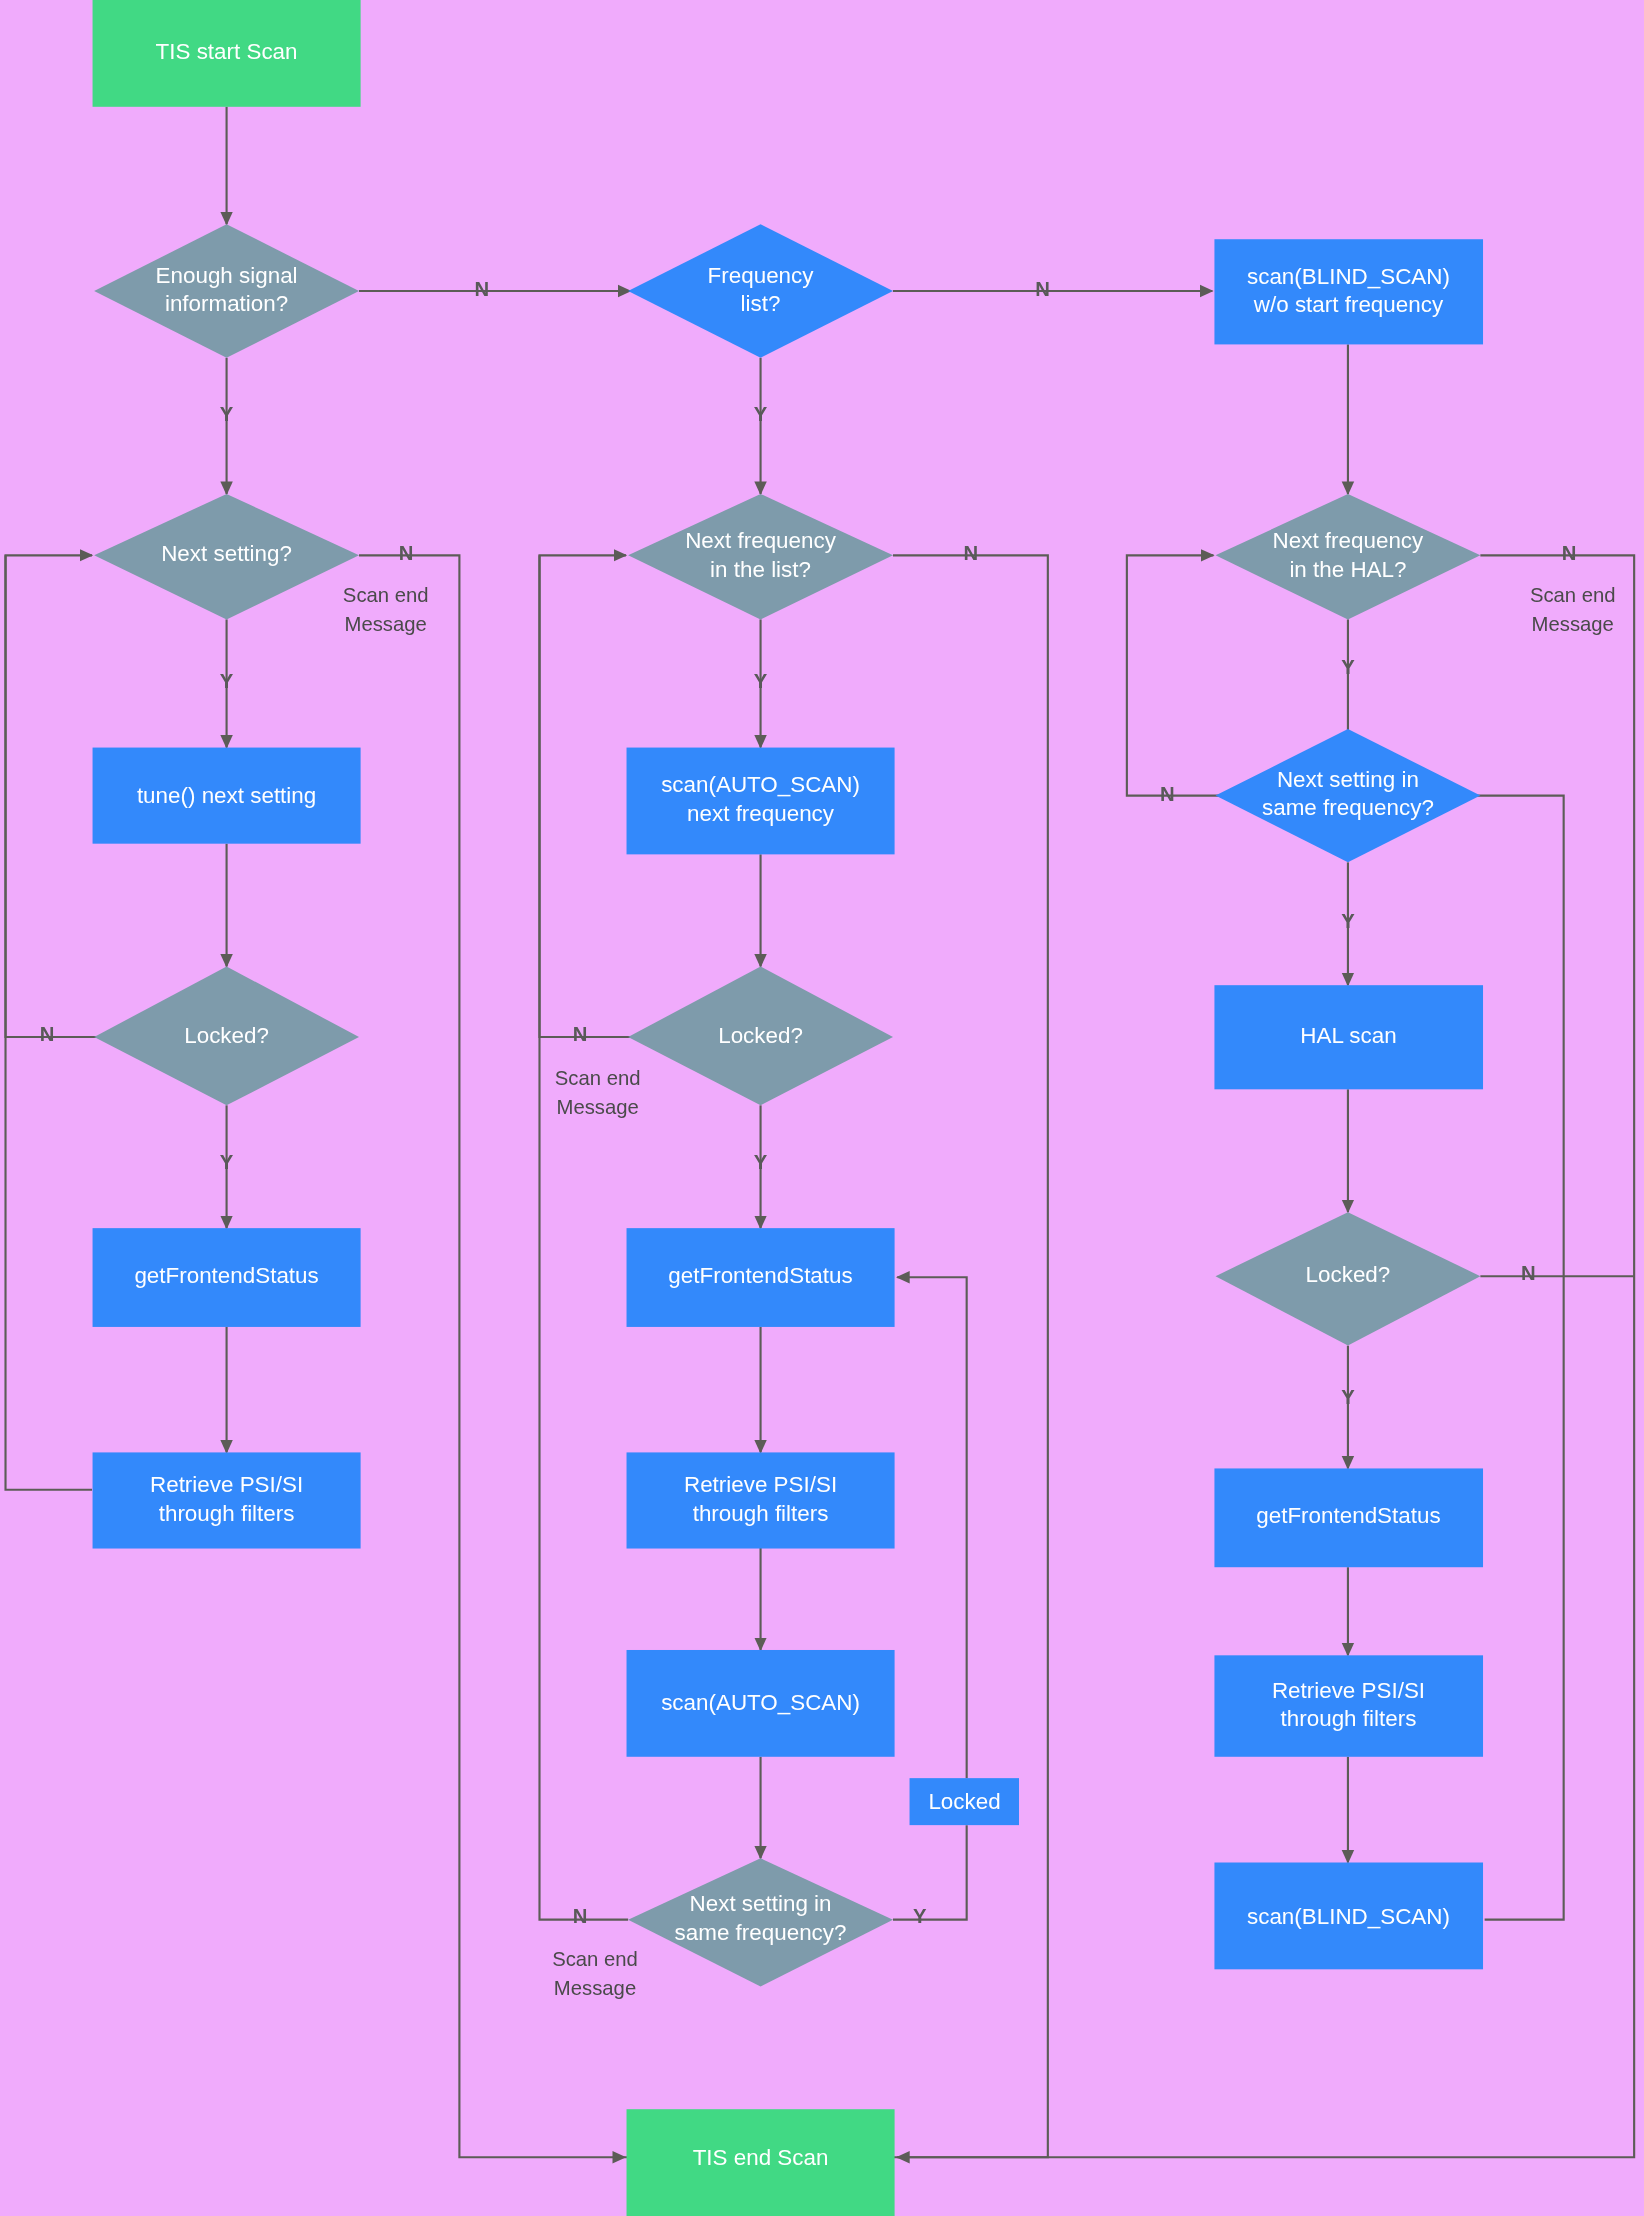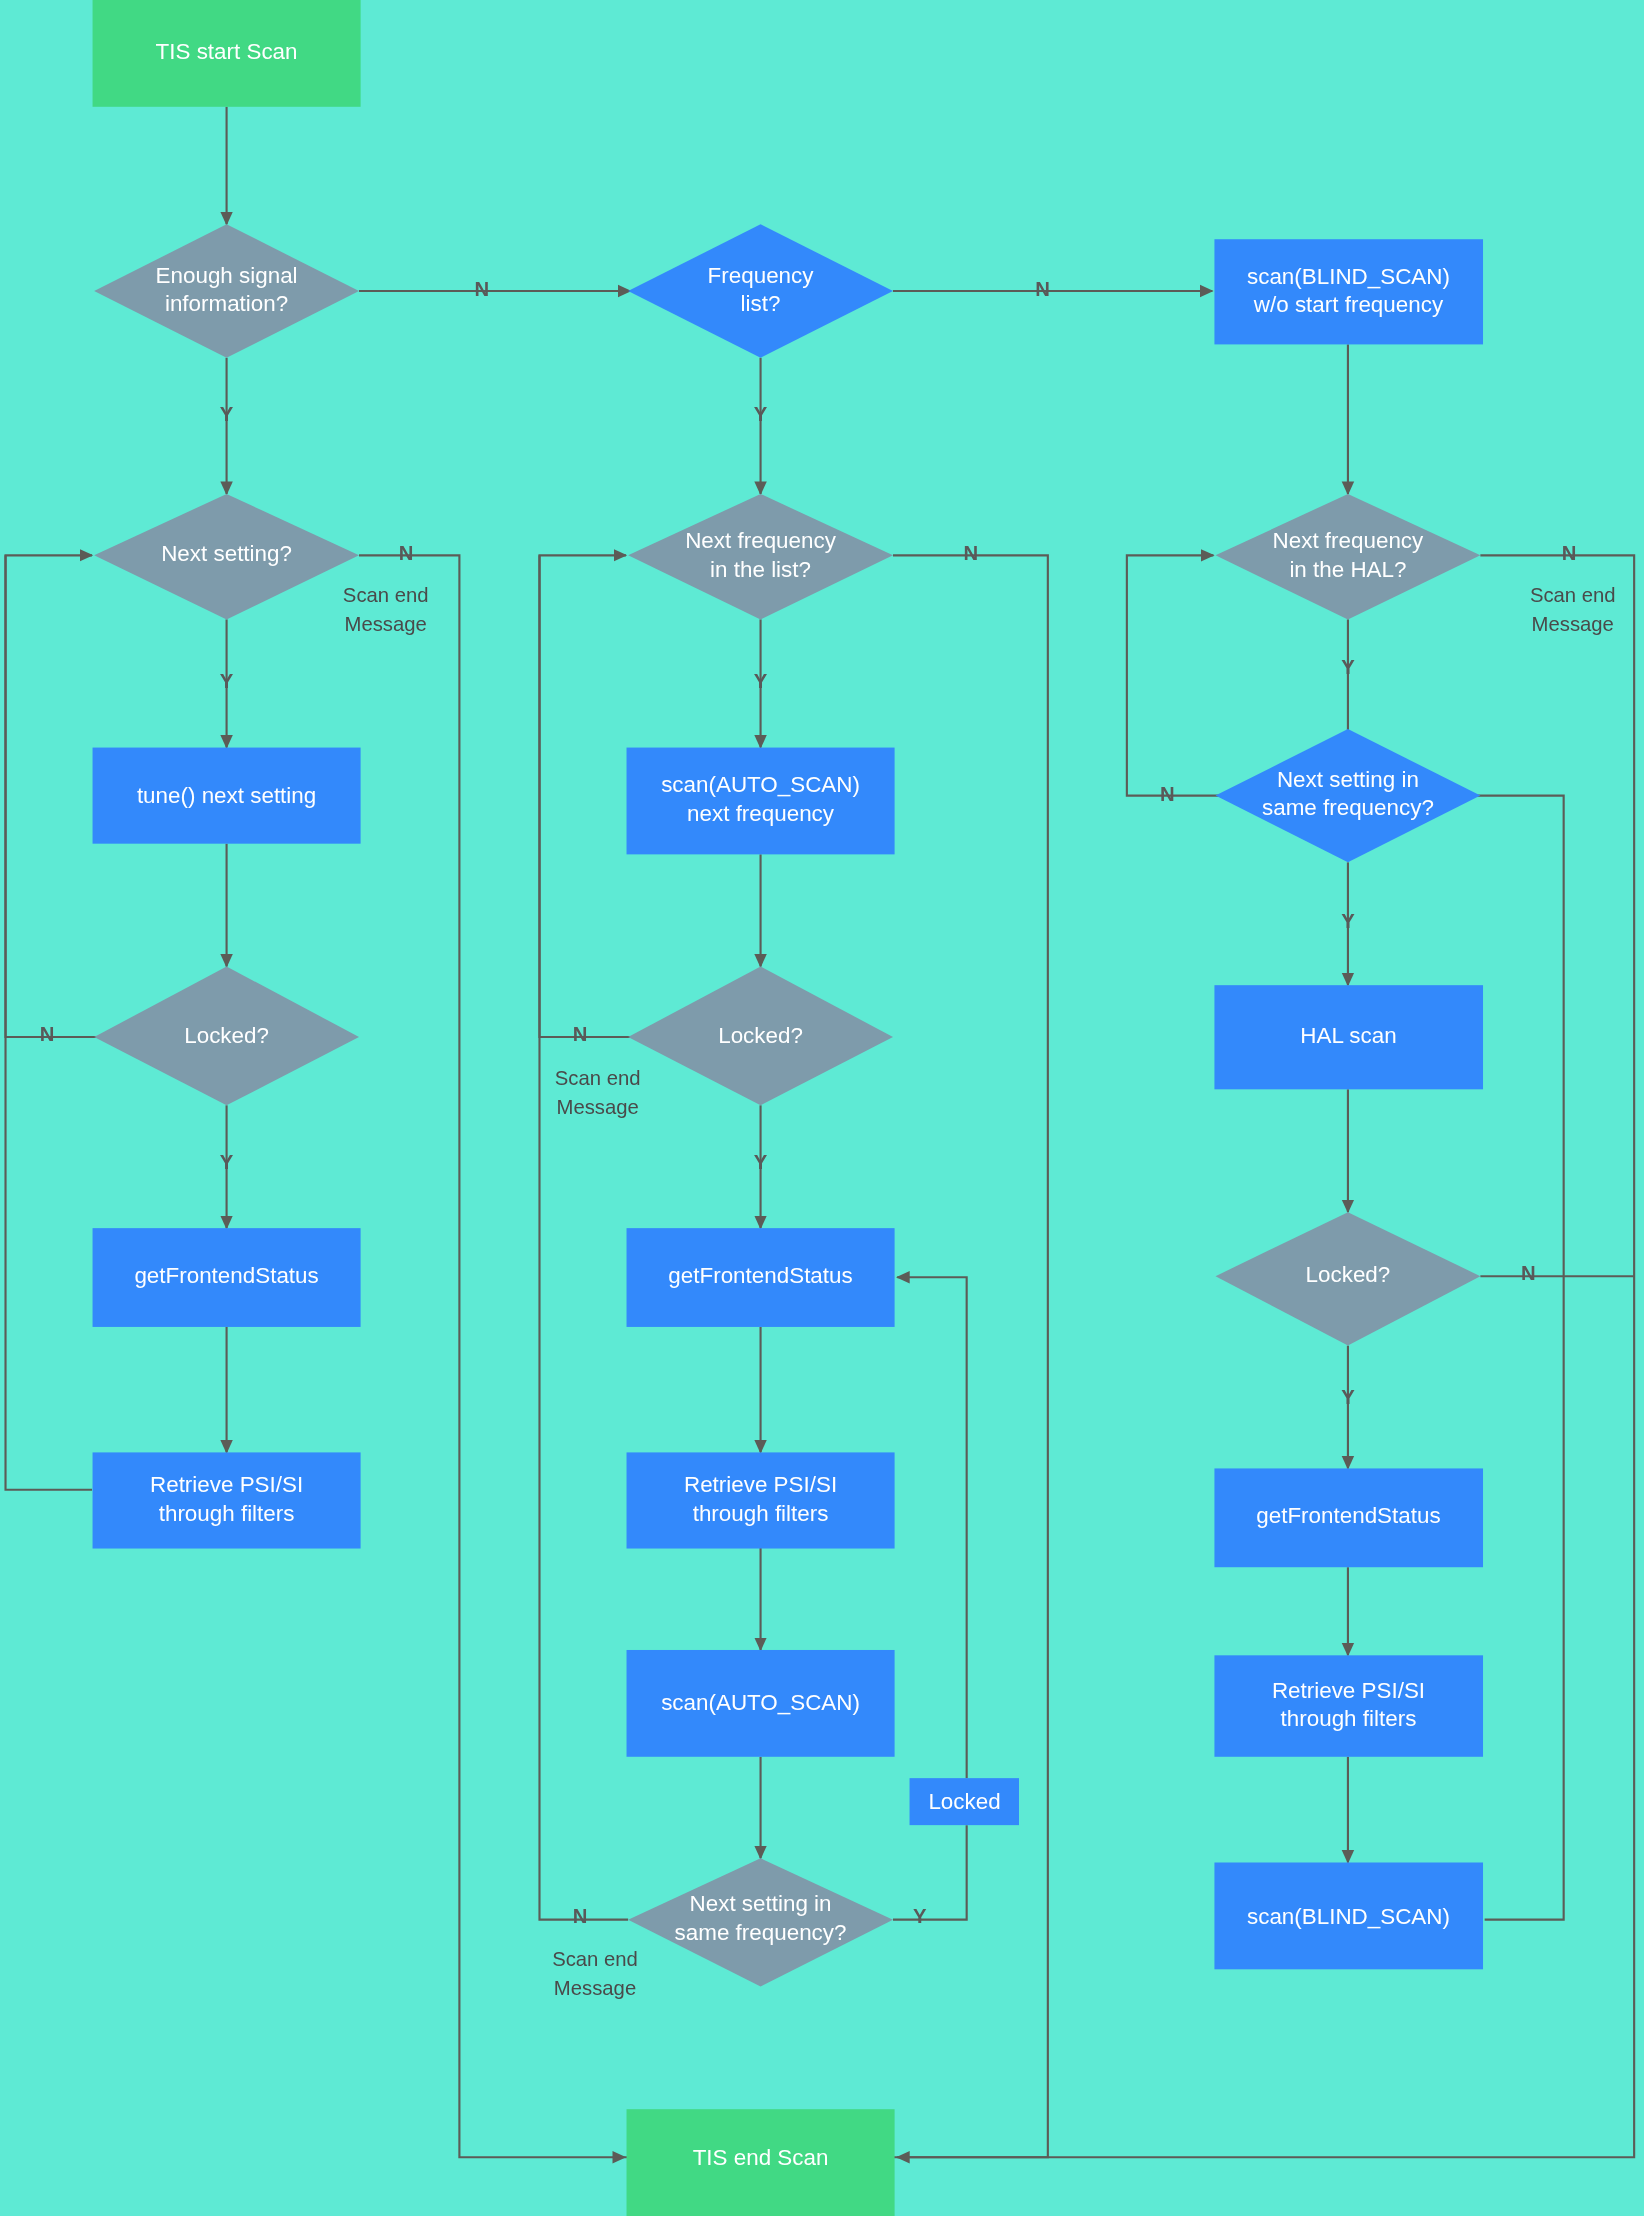--- a/index.html
+++ b/index.html
@@ -4,21 +4,21 @@
 <style>
   html, body {
     margin: 0;
     padding: 0;
     background: #000000;
   }
   #diagram-root {
     position: relative;
     width: 1645px;
     height: 2216px;
-    background: #5eead4;
+    background: #f0abfc;
     font-family: "Liberation Sans", sans-serif;
   }
   svg#flow {
     position: absolute;
     top: 0;
     left: 0;
     width: 1645px;
     height: 2216px;
     display: block;
   }

